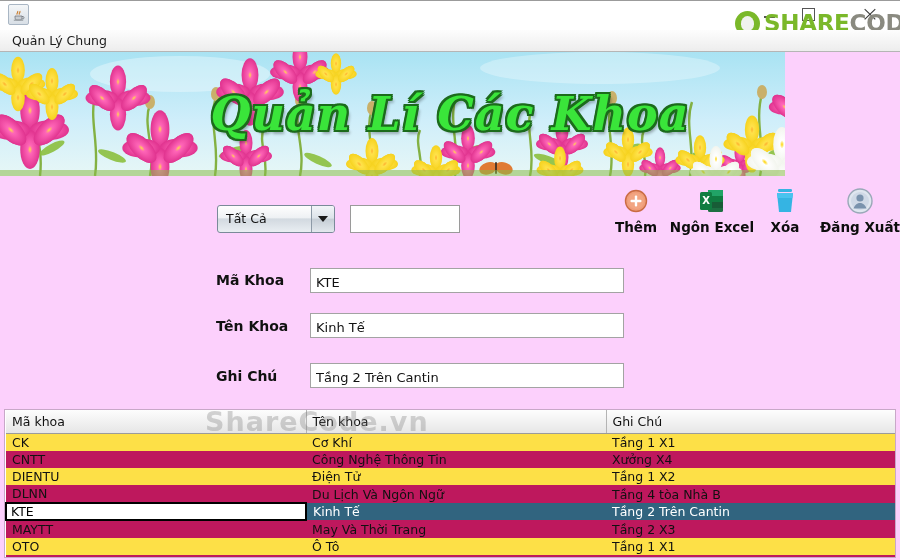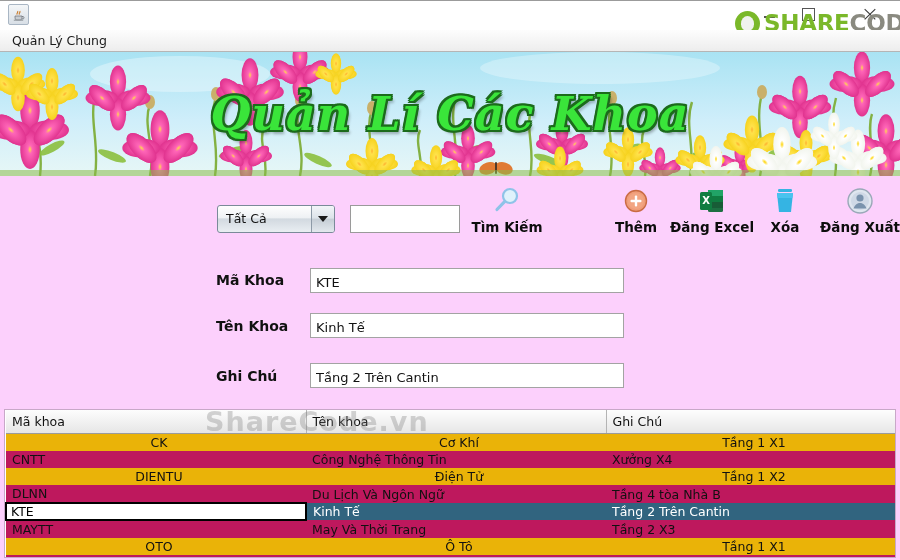--- a/index.html
+++ b/index.html
@@ -83,21 +83,21 @@
   }
   .menu-item {
     position: absolute; left: 8px; top: 2px;
     font-size: 12.5px; color: #1a1a1a;
     padding: 1px 4px;
   }
 
   
   .banner {
     position: absolute; top: 52px; left: 0;
-    width: 900px; height: 124px;
+    width: 785px; height: 124px;
     overflow: hidden;
     background: #bfe9f5;
   }
   .banner svg { position: absolute; left: 0; top: 0; }
   .banner-title {
     position: absolute; left: 0; top: 0;
     width: 900px; height: 124px;
     display: flex; align-items: center; justify-content: center;
     font-family: "DejaVu Serif", "Liberation Serif", serif;
     font-size: 46px;
@@ -229,21 +229,21 @@
     font-size: 12.5px;
   }
   table.grid td {
     padding: 1px 0 1px 6px;
     height: 15px;
     color: #111;
     border: none;
     white-space: nowrap;
     overflow: hidden;
   }
-  tr.row-even td { background: #eab308; text-align: center; }
+  tr.row-even td { background: #fde047; }
   tr.row-odd  td { background: #be185d; }
   tr.row-sel td {
     background: #31647f !important;
     color: #ffffff;
   }
   tr.row-sel td.focuscell {
     background: #ffffff !important;
     color: #000000;
     border: 2px solid #000000;
     padding: 0 0 0 4px;
@@ -483,29 +483,20 @@
     <div class="banner-title">Quản Lí Các Khoa</div>
   </div>
 
   <div class="combo">
     <span class="val">Tất Cả</span>
     <span class="arrowbox"></span>
   </div>
 
   <input class="search-field" type="text" value="" style="">
 
-  <div class="tool t-search">
-    <div class="ico">
-      <svg width="30" height="30" viewBox="0 0 30 30">
-        <circle cx="18" cy="10" r="7" fill="#dff2fb" stroke="#8fc3e8" stroke-width="2.2"></circle>
-        <line x1="12.6" y1="15.6" x2="5" y2="23.5" stroke="#8fc3e8" stroke-width="3.2" stroke-linecap="round"></line>
-      </svg>
-    </div>
-    <div class="lbl">Tìm Kiếm</div>
-  </div>
 
 
   <div class="tool t-add">
     <div class="ico">
       <svg width="30" height="30" viewBox="0 0 30 30">
         <circle cx="15" cy="15" r="10.5" fill="#ef9c78" stroke="#c96b43" stroke-width="1.4"></circle>
         <circle cx="15" cy="15" r="8" fill="#f2a582"></circle>
         <rect x="9.5" y="13.8" width="11" height="2.4" fill="#ffffff" rx="1"></rect>
         <rect x="13.8" y="9.5" width="2.4" height="11" fill="#ffffff" rx="1"></rect>
       </svg>
@@ -517,21 +508,21 @@
     <div class="ico">
       <svg width="26" height="28" viewBox="0 0 26 28">
         <rect x="9" y="3" width="15" height="22" rx="1.5" fill="#1d6f42"></rect>
         <rect x="9" y="3" width="15" height="6" fill="#21a366"></rect>
         <rect x="9" y="9" width="15" height="6" fill="#107c41"></rect>
         <rect x="9" y="15" width="15" height="6" fill="#185c37"></rect>
         <rect x="1" y="5" width="12" height="18" rx="1.6" fill="#107c41"></rect>
         <text x="7" y="17" font-size="10" font-weight="bold" fill="#ffffff" text-anchor="middle" font-family="DejaVu Sans, sans-serif">X</text>
       </svg>
     </div>
-    <div class="lbl">Đăng Excel</div>
+    <div class="lbl">Ngôn Excel</div>
   </div>
 
   <div class="tool t-del">
     <div class="ico">
       <svg width="26" height="30" viewBox="0 0 26 30">
         <rect x="6" y="3" width="14" height="3" rx="1.2" fill="#35b4e3"></rect>
         <path d="M5 7 h16 l-2 19 h-12 z" fill="#35b4e3"></path>
         <path d="M5 7 h16 l-0.6 5 h-14.8 z" fill="#49c3ef"></path>
       </svg>
     </div>

